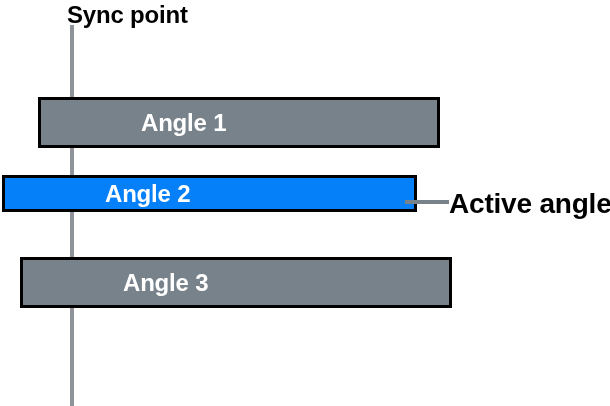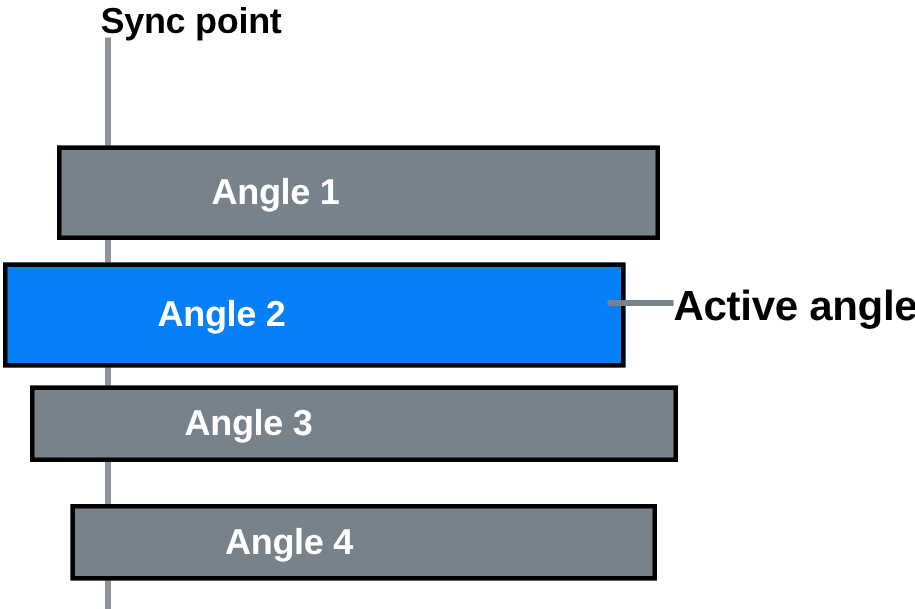--- a/index.html
+++ b/index.html
@@ -72,22 +72,22 @@
   }
   .angle-bar .bar-label {
     color: #ffffff;
     font-weight: bold;
     font-size: 24px;
     white-space: nowrap;
     letter-spacing: -0.2px;
     position: absolute;
     left: 100px;
   }
-  .bar-1 { left: 38px;  top: 97px;  width: 402px; height: 63px; }
-  .bar-2 { left: 2px;   top: 175px; width: 415px; height: 70px; }
+  .bar-1 { left: 38px;  top: 97px;  width: 402px; height: 51px; }
+  .bar-2 { left: 2px;   top: 175px; width: 415px; height: 37px; }
   .bar-3 { left: 20px;  top: 257px; width: 432px; height: 51px; }
   .bar-4 { left: 47px;  top: 336px; width: 391px; height: 51px; }
 </style>
 </head>
 <body>
 
 <div id="canvas" style="background: rgb(255, 255, 255); border-radius: 32px;">
 
   <div class="callout-label label-sync-point" style="color: rgb(0, 0, 0);">Sync point</div>
 
@@ -99,21 +99,18 @@
   </div>
 
   <div class="angle-bar bar-2" style="background-color: rgb(6, 128, 248); border-color: rgb(0, 0, 0);">
     <span class="bar-label" style="color: rgb(255, 255, 255);">Angle 2</span>
   </div>
 
   <div class="angle-bar bar-3" style="background-color: rgb(120, 130, 139); border-color: rgb(0, 0, 0);">
     <span class="bar-label" style="color: rgb(255, 255, 255);">Angle 3</span>
   </div>
 
-  <div class="angle-bar bar-4" style="background-color: rgb(120, 130, 139); border-color: rgb(0, 0, 0);">
-    <span class="bar-label" style="color: rgb(255, 255, 255);">Angle 4</span>
-  </div>
 
   <div class="leader-line" style="background: rgb(120, 130, 139);"></div>
 
   <div class="callout-label label-active-angle" style="color: rgb(0, 0, 0);">Active angle</div>
 
 </div>
 
 </body></html>

